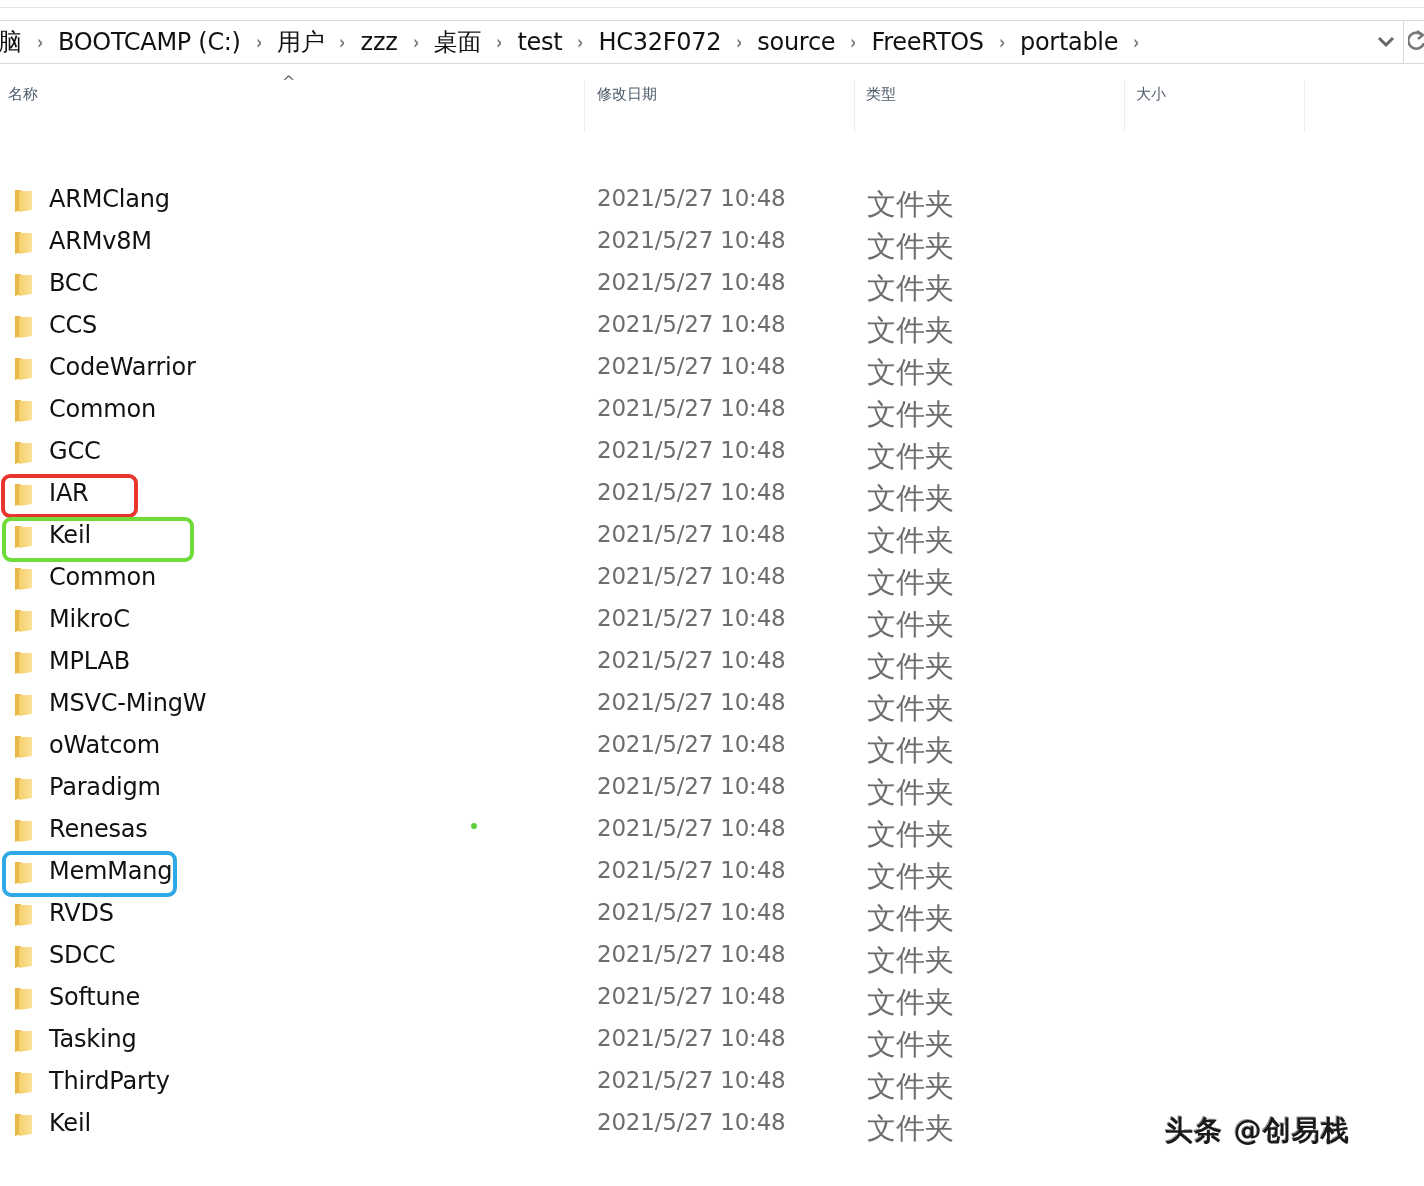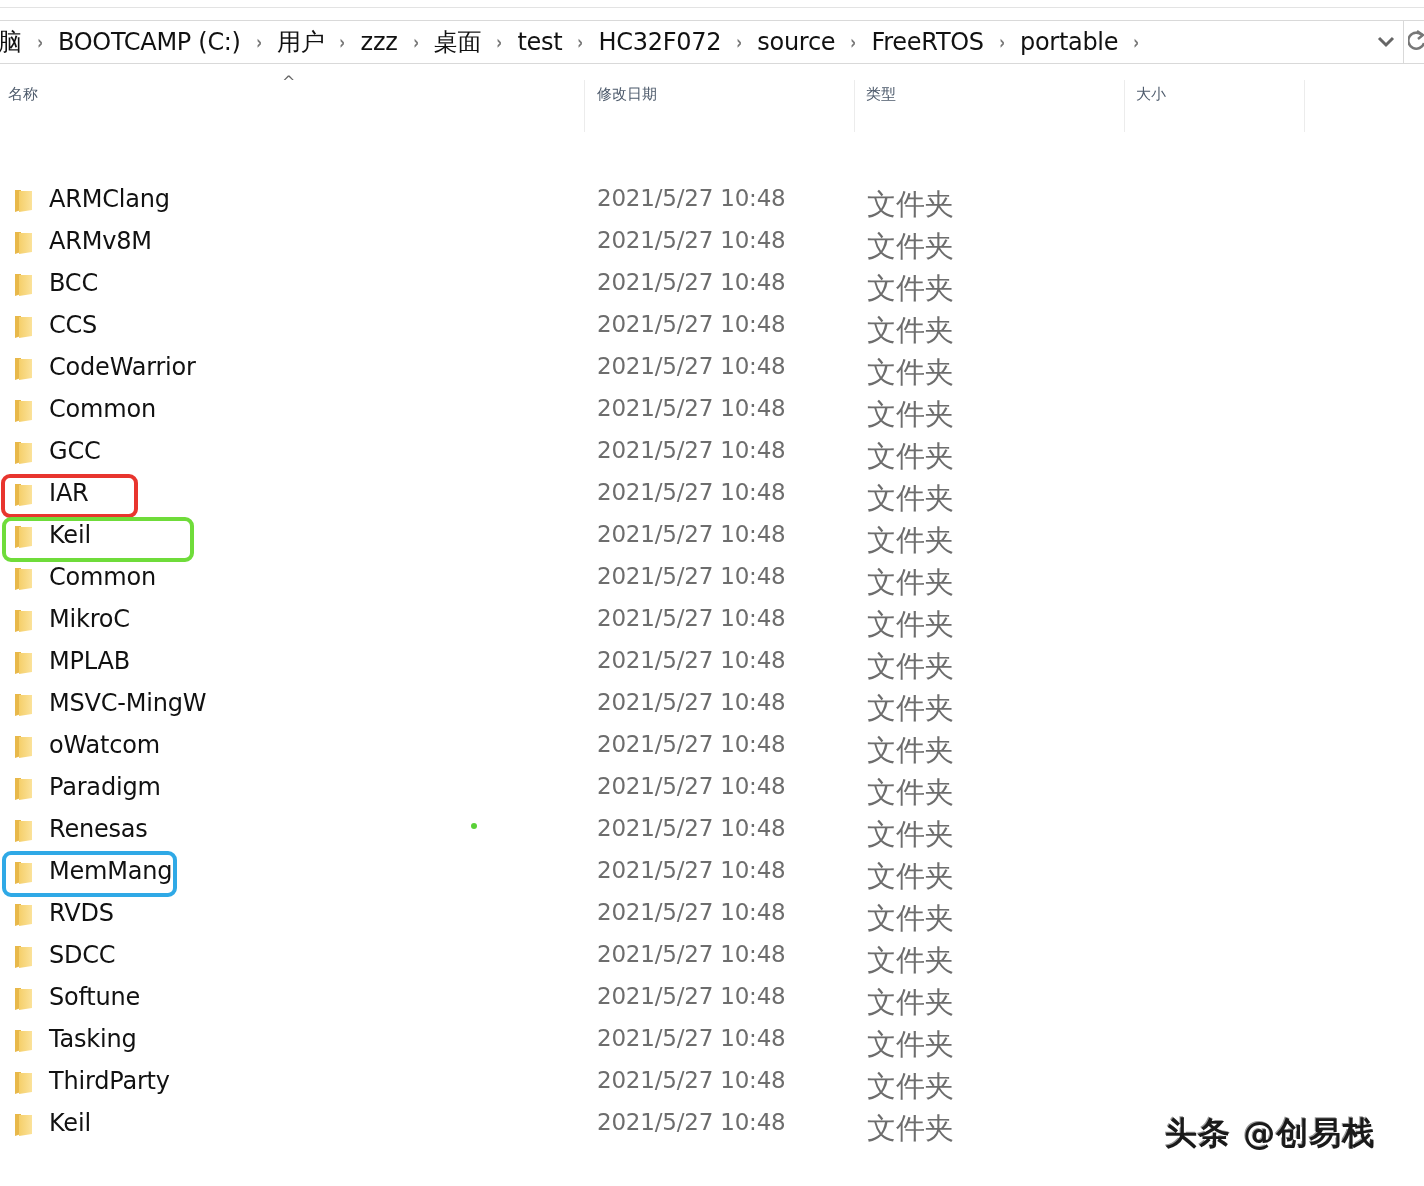--- a/index.html
+++ b/index.html
@@ -31,21 +31,21 @@
     .row { position: relative; height: 42px; }
     .icon { position: absolute; left: 12px; top: 8px; width: 22px; height: 26px; }
     .name { position: absolute; left: 49px; top: 5px; font-size: 24px; color: #111; letter-spacing: -0.2px; }
     .date { position: absolute; left: 597px; top: 5px; font-size: 23px; color: #6d6d6d; letter-spacing: -0.2px; }
     .type { position: absolute; left: 867px; top: 5px; font-size: 29px; color: #6d6d6d; }
     .size { position: absolute; left: 1238px; top: 5px; font-size: 20px; color: #b5b5b5; }
 
     .hl { position: absolute; border-radius: 9px; box-sizing: border-box; border-width: 4px; border-style: solid; }
     .dot { position: absolute; left: 471px; top: 823px; width: 6px; height: 6px; border-radius: 50%; background: #5ad138; }
     .watermark {
-      position: absolute; left: 1165px; top: 1112px; font-size: 32px; color: #1a1a1a;
+      position: absolute; left: 1165px; top: 1112px; font-size: 28px; color: #1a1a1a;
       text-shadow: 2px 2px 0 #ffffff, -1px -1px 0 #9a9a9a; letter-spacing: 1px; font-weight: bold;
     }
   </style>
 </head>
 <body>
 
 <div class="topline"></div>
 
 <div class="addressbar">
   <div class="crumbs">

